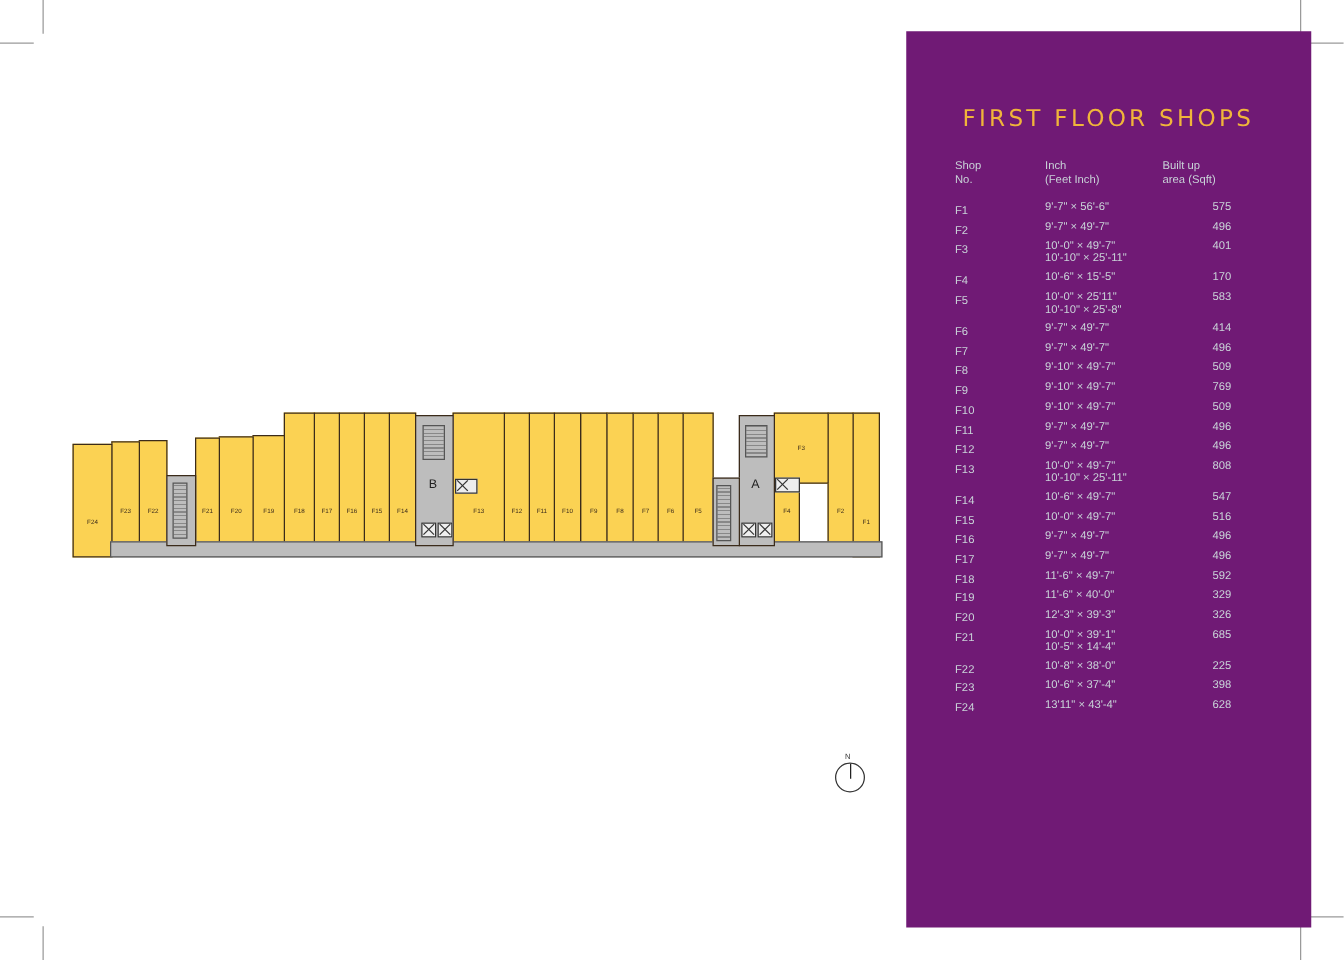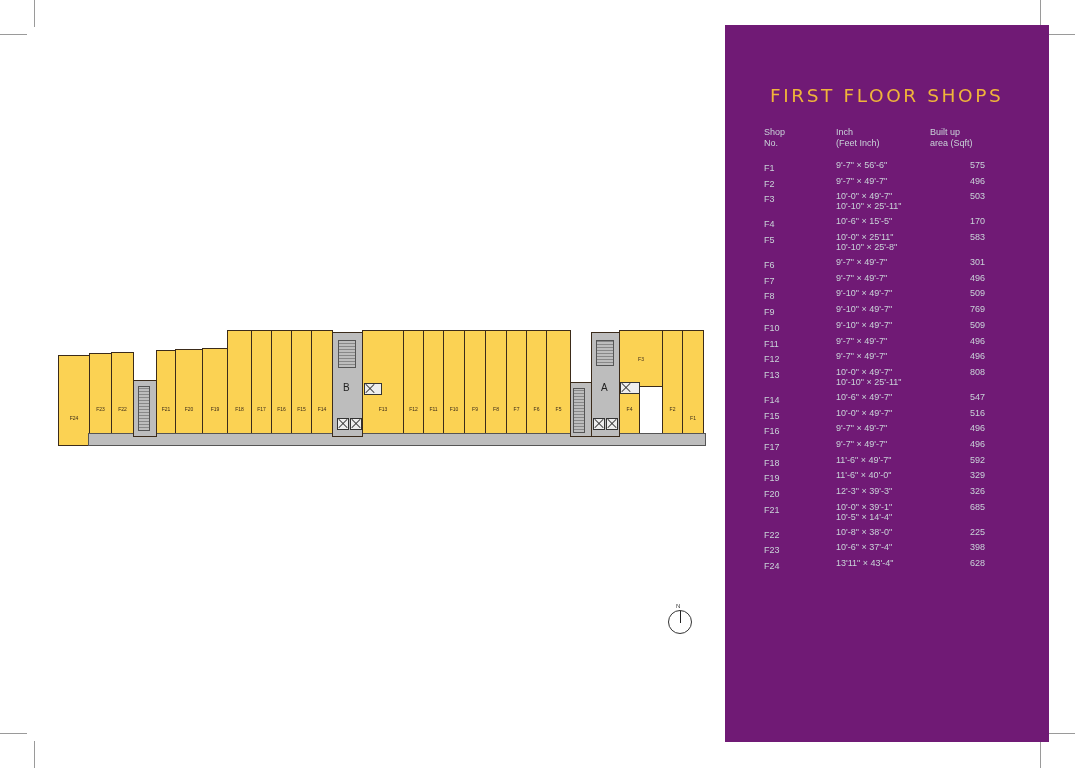--- a/index.html
+++ b/index.html
@@ -162,21 +162,21 @@
           <div>9'-7" × 49'-7"</div>
         </span>
         <span class="ar">496</span>
       </div>
       <div class="row" style="height: 25px;">
         <span class="no">F3</span>
         <span class="sz">
           <div>10'-0" × 49'-7"</div>
           <div>10'-10" × 25'-11"</div>
         </span>
-        <span class="ar">503</span>
+        <span class="ar">401</span>
       </div>
       <div class="row" style="height: 15.7px;">
         <span class="no">F4</span>
         <span class="sz">
           <div>10'-6" × 15'-5"</div>
         </span>
         <span class="ar">170</span>
       </div>
       <div class="row" style="height: 25px;">
         <span class="no">F5</span>
@@ -184,21 +184,21 @@
           <div>10'-0" × 25'11"</div>
           <div>10'-10" × 25'-8"</div>
         </span>
         <span class="ar">583</span>
       </div>
       <div class="row" style="height: 15.7px;">
         <span class="no">F6</span>
         <span class="sz">
           <div>9'-7" × 49'-7"</div>
         </span>
-        <span class="ar">301</span>
+        <span class="ar">414</span>
       </div>
       <div class="row" style="height: 15.7px;">
         <span class="no">F7</span>
         <span class="sz">
           <div>9'-7" × 49'-7"</div>
         </span>
         <span class="ar">496</span>
       </div>
       <div class="row" style="height: 15.7px;">
         <span class="no">F8</span>

